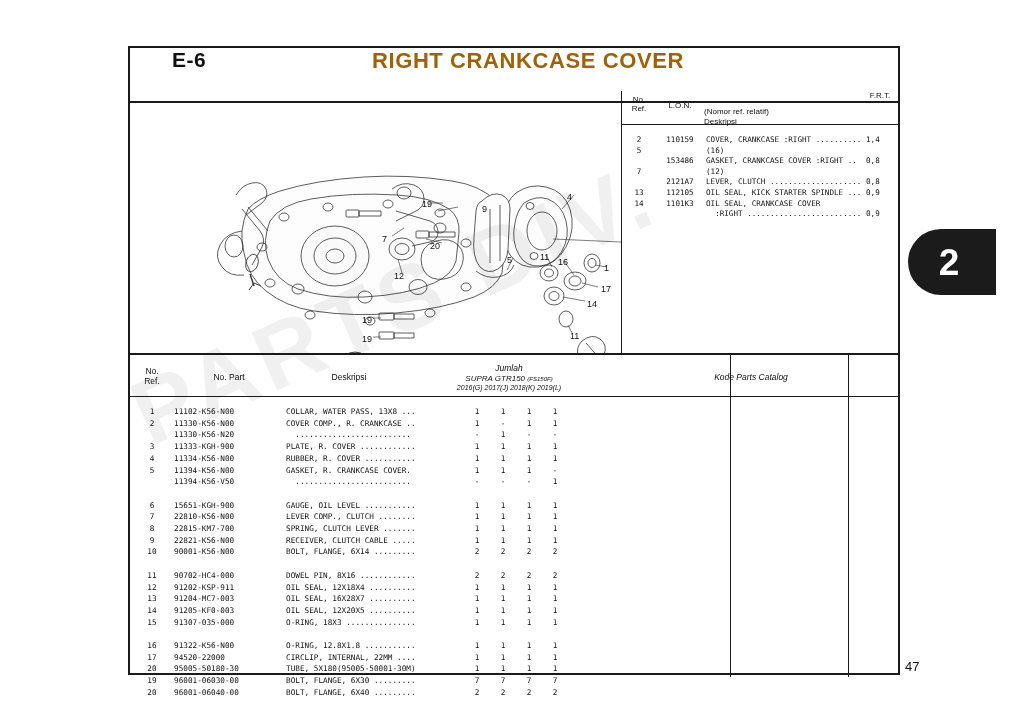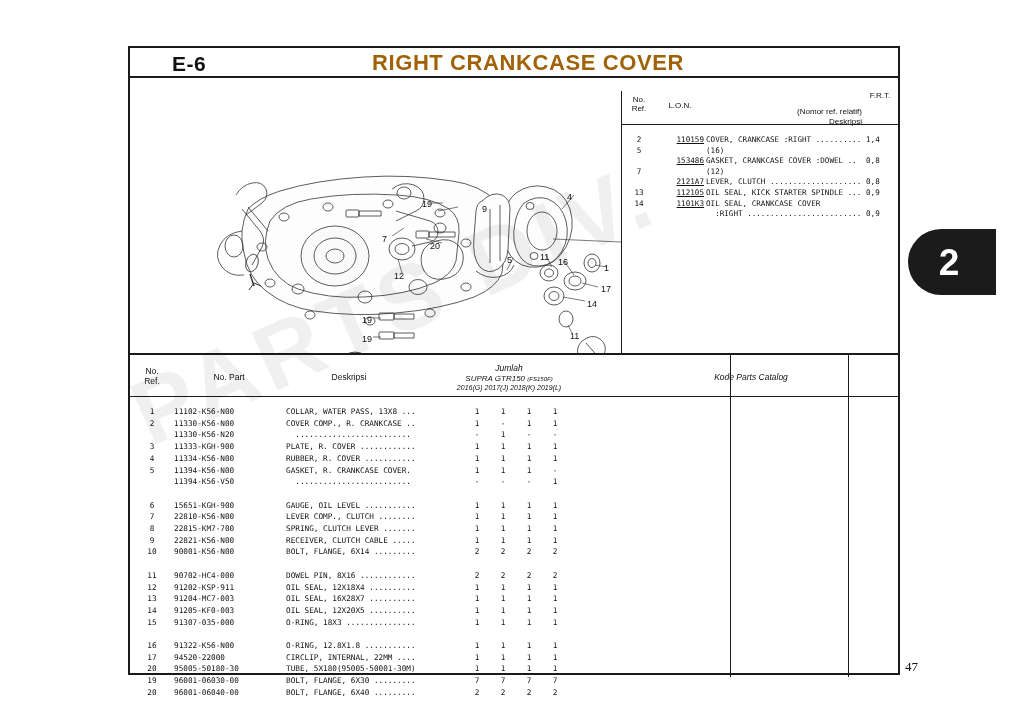--- a/index.html
+++ b/index.html
@@ -40,24 +40,24 @@
     width: 772px; height: 629px;
     border: 2px solid #1a1a1a;
     background: transparent;
     z-index: 2;
   }
 
   
   .titlebar {
     position: absolute;
     left: 0; top: 0;
-    width: 100%; height: 30px;
+    width: 100%; height: 55px;
     border-bottom: 2px solid #1a1a1a;
     display: flex;
-    align-items: flex-end;
+    align-items: flex-start;
   }
   .title-code {
     width: 118px;
     text-align: center;
     font-size: 21px;
     font-weight: bold;
     letter-spacing: 0.5px;
     color: #111;
   }
   .title-main {
@@ -94,33 +94,33 @@
   
   .frt-head {
     display: flex;
     height: 34px;
     border-bottom: 1px solid #1a1a1a;
     font-size: 8px;
     color: #111;
   }
   .frt-h-ref { width: 34px; text-align: center; padding-top: 4px; line-height: 1.15; }
   .frt-h-lon { width: 48px; text-align: center; padding-top: 10px; }
-  .frt-h-desc { flex: 1; text-align: right; padding-top: 16px; line-height: 1.2; }
+  .frt-h-desc { flex: 1; text-align: left; padding-top: 16px; line-height: 1.2; }
   .frt-h-frt { width: 36px; text-align: center; }
 
   .frt-rows {
     padding: 10px 0 0 0;
     font-family: "DejaVu Sans Mono", monospace;
     font-size: 7.6px;
     color: #111;
     line-height: 10.6px;
   }
   .frt-row { display: flex; white-space: pre; }
   .frt-c-ref { width: 34px; text-align: center; }
-  .frt-c-lon { width: 48px; text-align: right; text-decoration: underline; }
+  .frt-c-lon { width: 48px; text-align: center; }
   .frt-c-desc { flex: 1; text-align: left; padding-left: 2px; }
   .frt-c-frt { width: 32px; text-align: left; }
 
   
   .midhead {
     position: absolute;
     left: 0; top: 305px;
     width: 100%; height: 44px;
     border-top: 2px solid #1a1a1a;
     border-bottom: 1.5px solid #1a1a1a;
@@ -200,21 +200,20 @@
     color: #111;
     z-index: 4;
     margin-top: 48px;
   }
   .page-num {
     position: absolute;
     left: 905px; top: 659px;
     font-size: 13px;
     color: #111;
     z-index: 4;
-    font-family: Liberation Serif, serif;
   }
 
   
   .callout {
     position: absolute;
     font-size: 9px;
     color: #111;
     font-family: "Liberation Sans", sans-serif;
     z-index: 3;
   }
@@ -397,21 +396,21 @@
           <div class="frt-h-lon">L.O.N.</div>
           <div class="frt-h-desc">
             <div>(Nomor ref. relatif)</div>
             <div>Deskripsi</div>
           </div>
           <div class="frt-h-frt">F.R.T.</div>
         </div>
         <div class="frt-rows" id="frt-rows">
             <div class="frt-row"><div class="frt-c-ref">2</div><div class="frt-c-lon">110159</div><div class="frt-c-desc">COVER, CRANKCASE :RIGHT .......... </div><div class="frt-c-frt">1,4</div></div>
             <div class="frt-row"><div class="frt-c-ref">5</div><div class="frt-c-lon"></div><div class="frt-c-desc">(16)</div><div class="frt-c-frt"></div></div>
-            <div class="frt-row"><div class="frt-c-ref"></div><div class="frt-c-lon">153486</div><div class="frt-c-desc">GASKET, CRANKCASE COVER :DOWEL .. </div><div class="frt-c-frt">0,8</div></div>
+            <div class="frt-row"><div class="frt-c-ref"></div><div class="frt-c-lon">153486</div><div class="frt-c-desc">GASKET, CRANKCASE COVER :RIGHT .. </div><div class="frt-c-frt">0,8</div></div>
             <div class="frt-row"><div class="frt-c-ref">7</div><div class="frt-c-lon"></div><div class="frt-c-desc">(12)</div><div class="frt-c-frt"></div></div>
             <div class="frt-row"><div class="frt-c-ref"></div><div class="frt-c-lon">2121A7</div><div class="frt-c-desc">LEVER, CLUTCH .................... </div><div class="frt-c-frt">0,8</div></div>
             <div class="frt-row"><div class="frt-c-ref">13</div><div class="frt-c-lon">112105</div><div class="frt-c-desc">OIL SEAL, KICK STARTER SPINDLE ... </div><div class="frt-c-frt">0,9</div></div>
             <div class="frt-row"><div class="frt-c-ref">14</div><div class="frt-c-lon">1101K3</div><div class="frt-c-desc">OIL SEAL, CRANKCASE COVER</div><div class="frt-c-frt"></div></div>
             <div class="frt-row"><div class="frt-c-ref"></div><div class="frt-c-lon"></div><div class="frt-c-desc">  :RIGHT ......................... </div><div class="frt-c-frt">0,9</div></div>
           </div>
       </div>
     </div>
 
     <div class="midhead">

